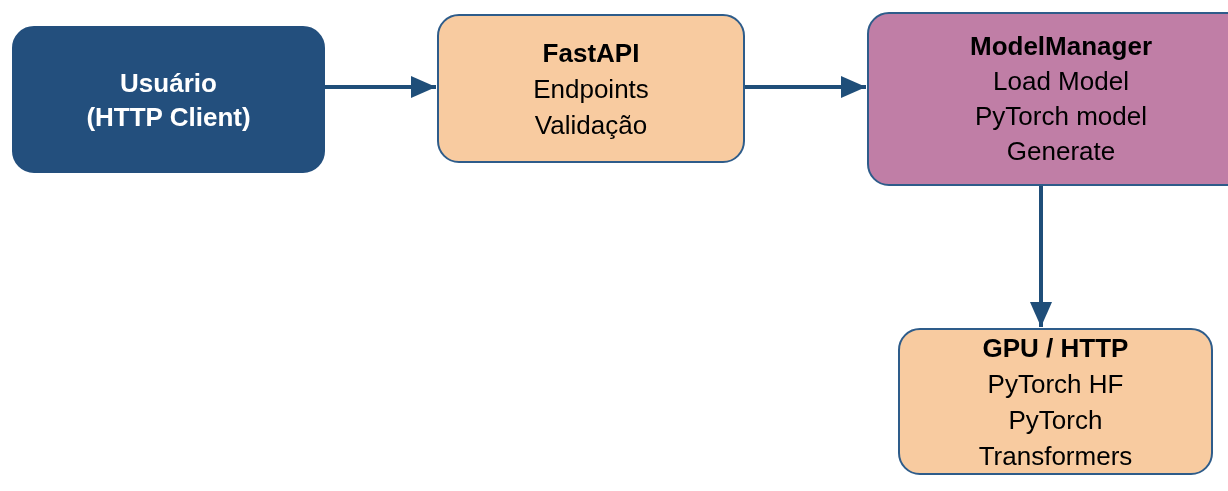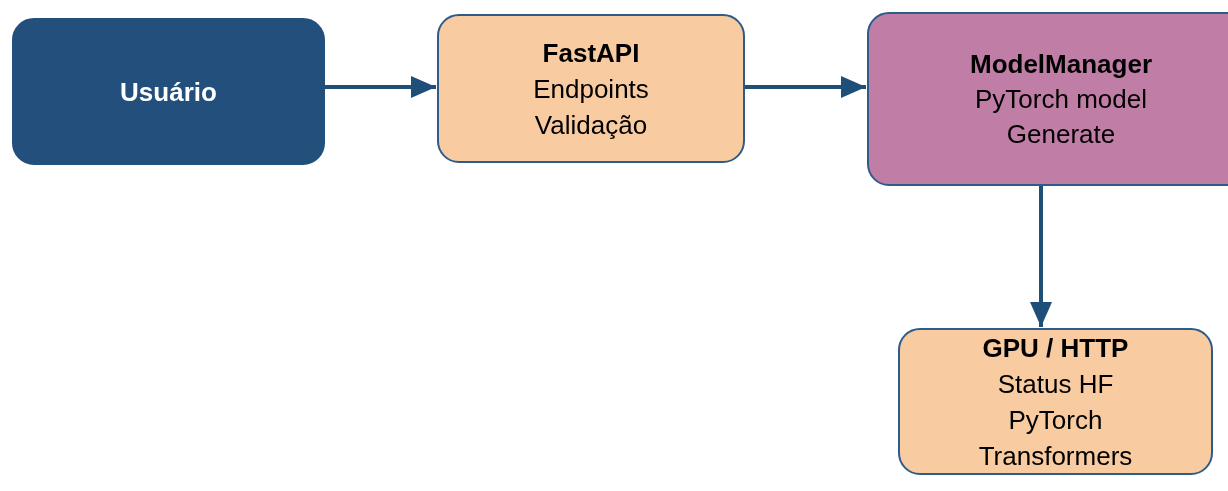--- a/index.html
+++ b/index.html
@@ -40,21 +40,21 @@
     flex-direction: column;
     align-items: center;
     justify-content: center;
     text-align: center;
     font-size: 26px;
     line-height: 35px;
     color: var(--text-dark);
   }
   .node-title { font-weight: bold; }
   .node-usuario {
-    left: 12px; top: 18px; width: 313px; height: 147px;
+    left: 12px; top: 26px; width: 313px; height: 147px;
     background: var(--node-dark-blue);
     border: 2px solid var(--node-dark-blue);
     color: var(--text-light);
     font-weight: bold;
     line-height: 34px;
   }
   .node-fastapi {
     left: 437px; top: 14px; width: 308px; height: 149px;
     background: var(--node-peach);
     border: 2px solid var(--border-blue);
@@ -84,34 +84,36 @@
         <path d="M0,0 L25,11 L0,22 Z" class="arrowhead"></path>
       </marker>
     </defs>
     <line class="arrow" x1="325" y1="87" x2="436" y2="87" marker-end="url(#arrowhead)"></line>
     <line class="arrow" x1="745" y1="87" x2="866" y2="87" marker-end="url(#arrowhead)"></line>
     <line class="arrow" x1="1041" y1="186" x2="1041" y2="327" marker-end="url(#arrowhead)"></line>
   </svg>
 
   <div class="node node-usuario">
     <div class="node-title">Usuário</div>
+    <div class="node-line">(HTTP Client)</div>
   </div>
 
   <div class="node node-fastapi">
     <div class="node-title">FastAPI</div>
     <div class="node-line">Endpoints</div>
     <div class="node-line">Validação</div>
   </div>
 
   <div class="node node-modelmanager">
     <div class="node-title">ModelManager</div>
+    <div class="node-line">Load Model</div>
     <div class="node-line">PyTorch model</div>
     <div class="node-line">Generate</div>
   </div>
 
   <div class="node node-gpu">
     <div class="node-title">GPU / HTTP</div>
-    <div class="node-line">Status HF</div>
+    <div class="node-line">PyTorch HF</div>
     <div class="node-line">PyTorch</div>
     <div class="node-line">Transformers</div>
   </div>
 
 </div>
 
 </body></html>

